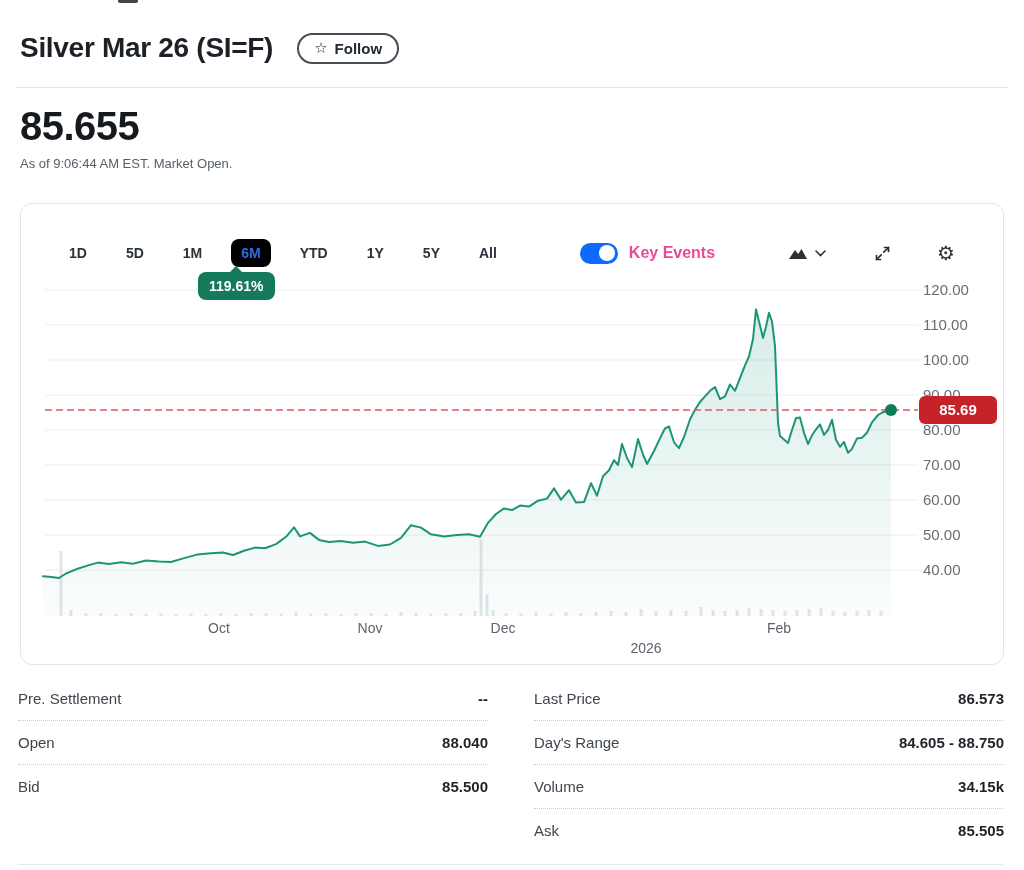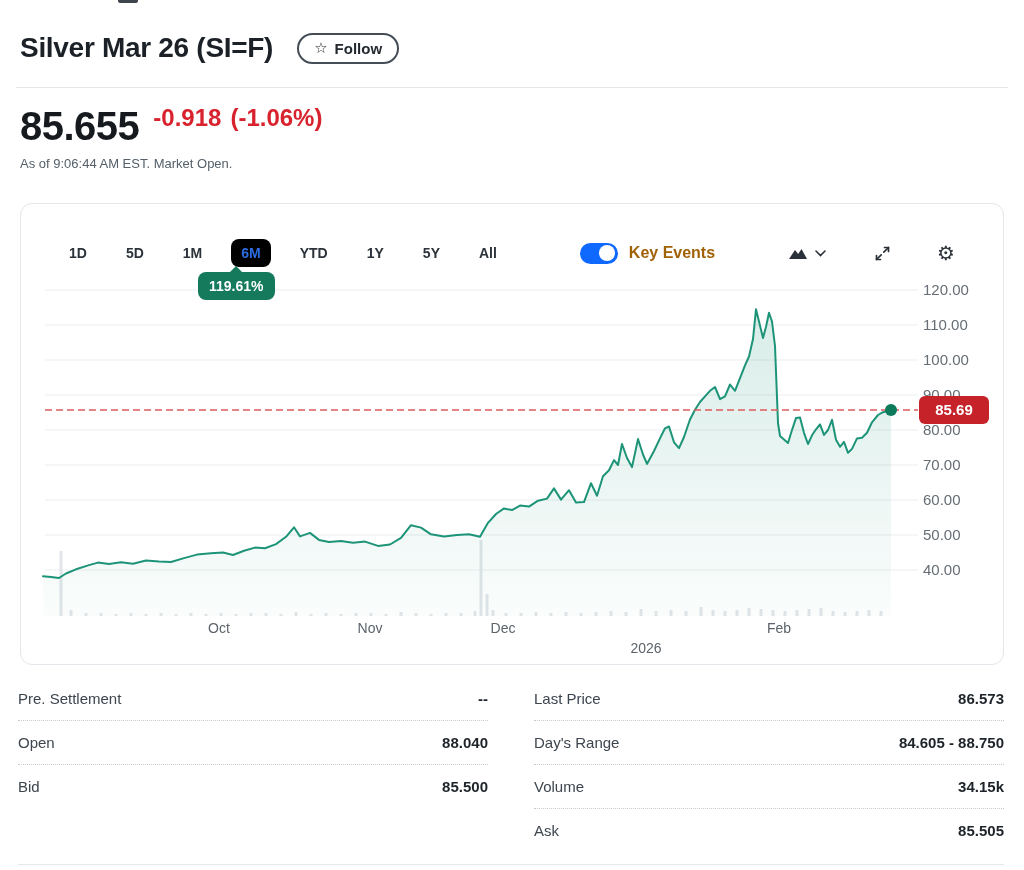--- a/index.html
+++ b/index.html
@@ -23,33 +23,33 @@
   #chart-svg{position:absolute;left:0;top:0;display:block}
 
   .chart-toolbar{position:absolute;top:30px;left:38px;right:48px;height:38px;display:flex;align-items:center;z-index:3}
   .ranges{display:flex;gap:19px;align-items:center}
   .range-btn{border:none;background:transparent;font-family:inherit;font-size:14px;font-weight:700;color:#2b323a;padding:6px 10px;border-radius:8px;cursor:pointer}
   .range-btn.selected{color:#2d6ce0;background:#000000}
 
   .key-events{display:flex;align-items:center;margin-left:auto}
   .toggle{width:38px;height:21px;border-radius:11px;background:#0f69ff;position:relative;cursor:pointer}
   .toggle .knob{position:absolute;top:2.5px;right:2.5px;width:16px;height:16px;background:#fff;border-radius:50%}
-  .ke-label{margin-left:11px;font-size:16px;font-weight:700;color:#a16207}
+  .ke-label{margin-left:11px;font-size:16px;font-weight:700;color:#ec4899}
 
   .tool-icons{display:flex;align-items:center;margin-left:auto}
   .icon-btn{display:inline-flex;align-items:center;cursor:pointer;color:#2b3138}
   .icon-btn svg{display:block}
   .chevron{margin-left:7px}
   .expand{margin-left:48px}
   .gear{margin-left:46px;font-family:"DejaVu Sans",sans-serif;font-size:20px;line-height:1;color:#2b3138;cursor:pointer}
 
   .range-badge{position:absolute;left:177px;top:68px;background:#157a5c;color:#fff;font-size:14px;font-weight:700;padding:6px 11px;border-radius:8px;z-index:4}
   .range-badge::before{content:"";position:absolute;top:-6px;left:50%;transform:translateX(-50%);border-left:7px solid transparent;border-right:7px solid transparent;border-bottom:7px solid #157a5c}
 
-  .price-tag{position:absolute;left:898px;top:191px;width:70px;height:28px;line-height:28px;text-align:center;background:#c5222a;color:#fff;font-size:15px;font-weight:700;border-radius:6px;z-index:4}
+  .price-tag{position:absolute;left:898px;top:191px;width:78px;height:28px;line-height:28px;text-align:center;background:#c5222a;color:#fff;font-size:15px;font-weight:700;border-radius:6px;z-index:4}
 
   .stats{display:flex;gap:46px;margin:12px 20px 0 18px;border-bottom:1px solid #e7e9ec;padding-bottom:12px}
   .stats-col{flex:1;min-width:0}
   .stat-row{display:flex;justify-content:space-between;align-items:center;padding:13px 0;border-bottom:1px dotted #c6ccd2}
   .stat-row:last-child{border-bottom:none}
   .stat-label{font-size:15px;color:#3d454e}
   .stat-value{font-size:15px;font-weight:700;color:#1d2329}
 
   .ylab{font-size:15px;fill:#666d74}
   .xlab{font-size:14px;fill:#5c636b}
@@ -63,24 +63,20 @@
   <div class="title-row">
     <h1 class="page-title">Silver Mar 26 (SI=F)</h1>
     <button class="follow-btn">
       <span class="star">☆</span>
       <span>Follow</span>
     </button>
   </div>
   <div class="divider"></div>
   <div class="price-row">
     <span class="price">85.655</span>
-    <span class="change">
-      <span>-0.918</span>
-      <span>(-1.06%)</span>
-    </span>
   </div>
   <div class="asof">As of 9:06:44 AM EST. Market Open.</div>
 </header>
 
 <section class="chart-card">
   <svg id="chart-svg" width="982" height="458">
       <defs>
         <linearGradient id="areafill" x1="0" y1="0" x2="0" y2="1">
           <stop offset="0%" stop-color="#1d9478" stop-opacity="0.17"></stop>
           <stop offset="100%" stop-color="#1d9478" stop-opacity="0.02"></stop>

